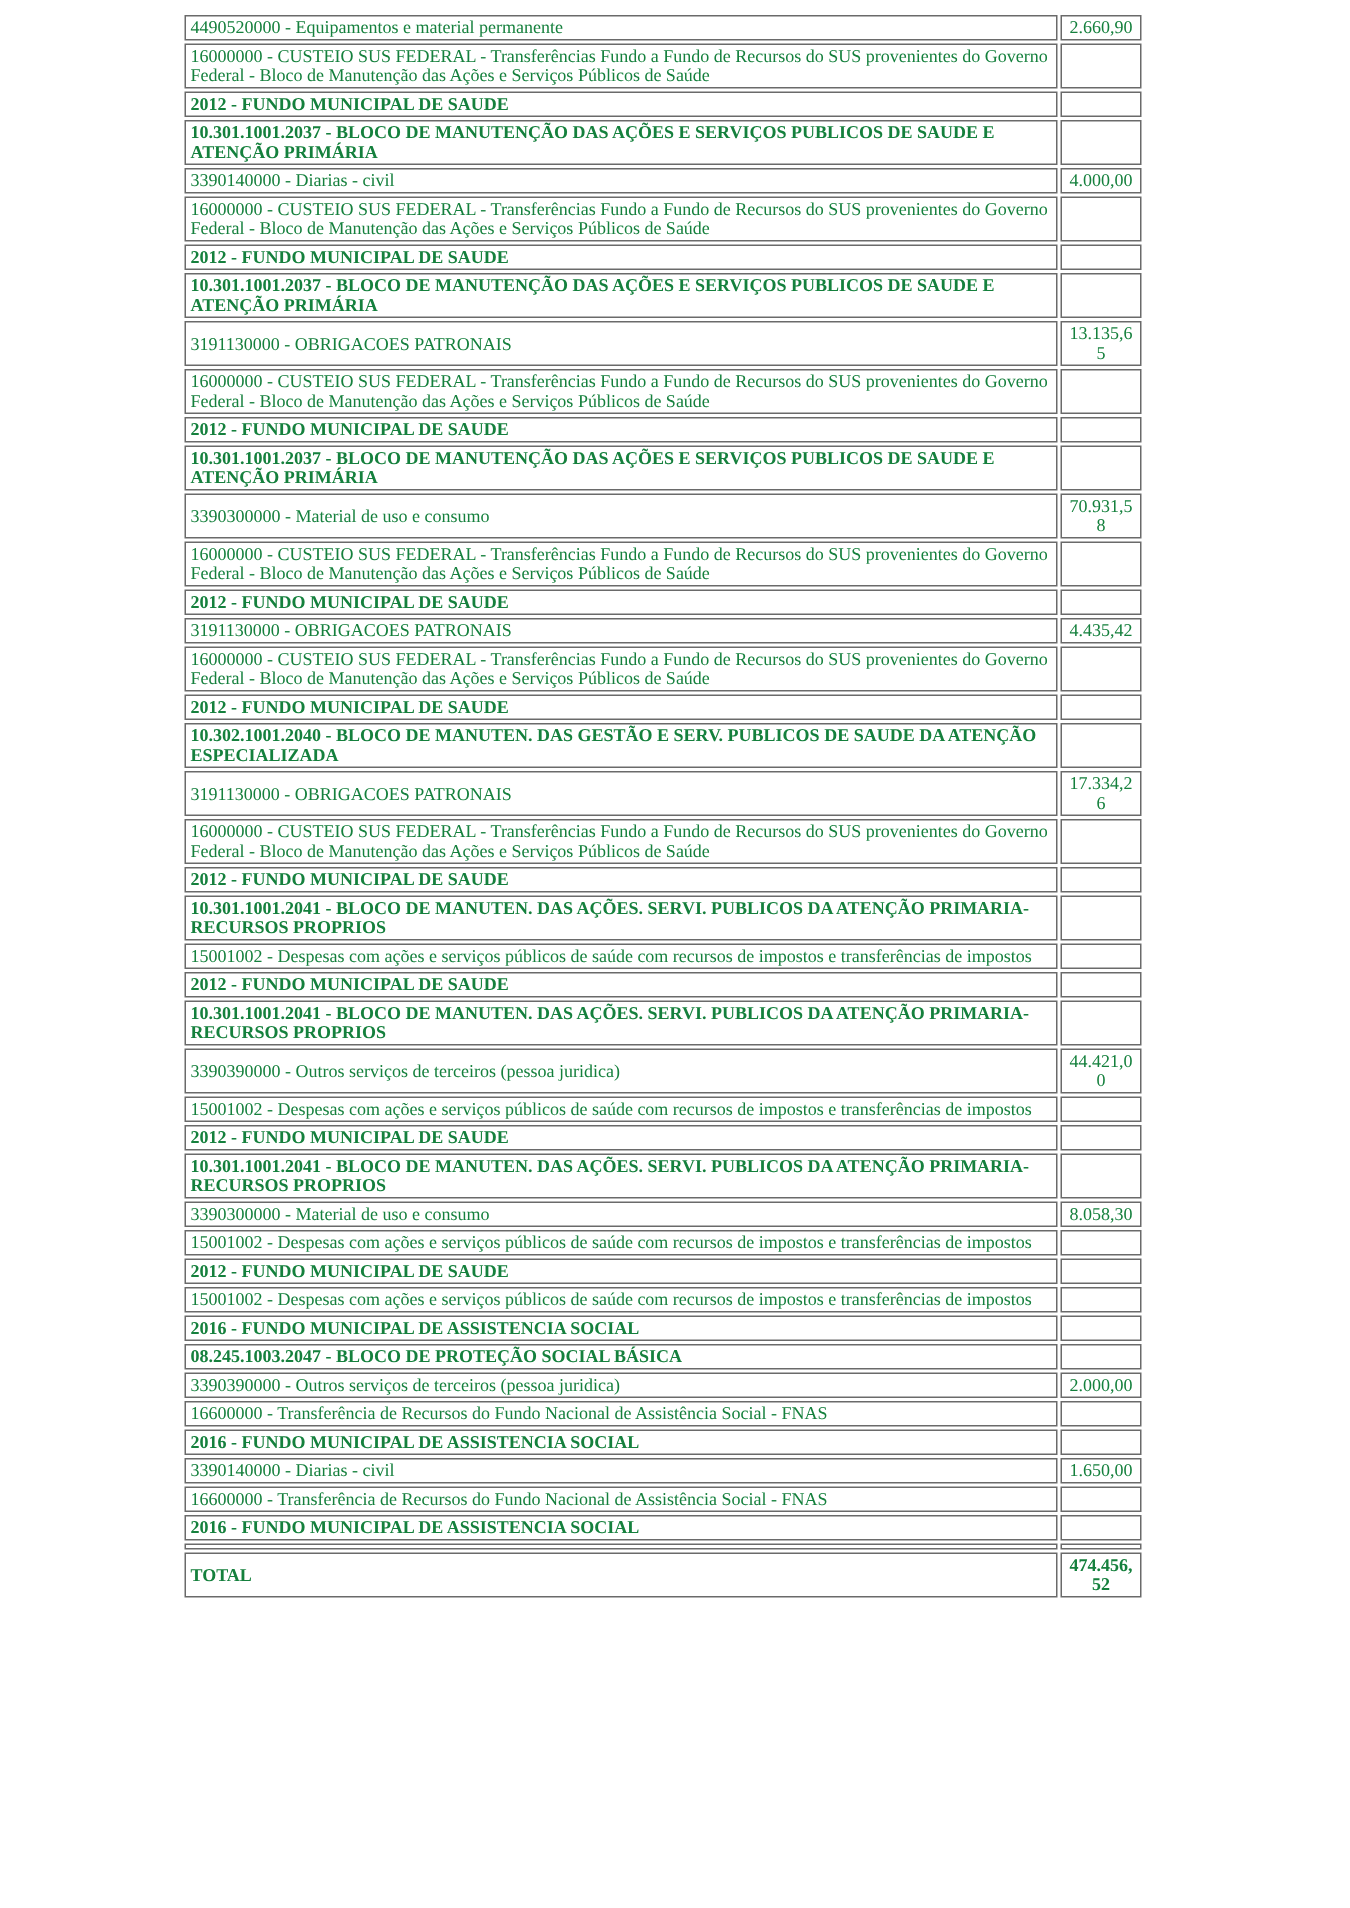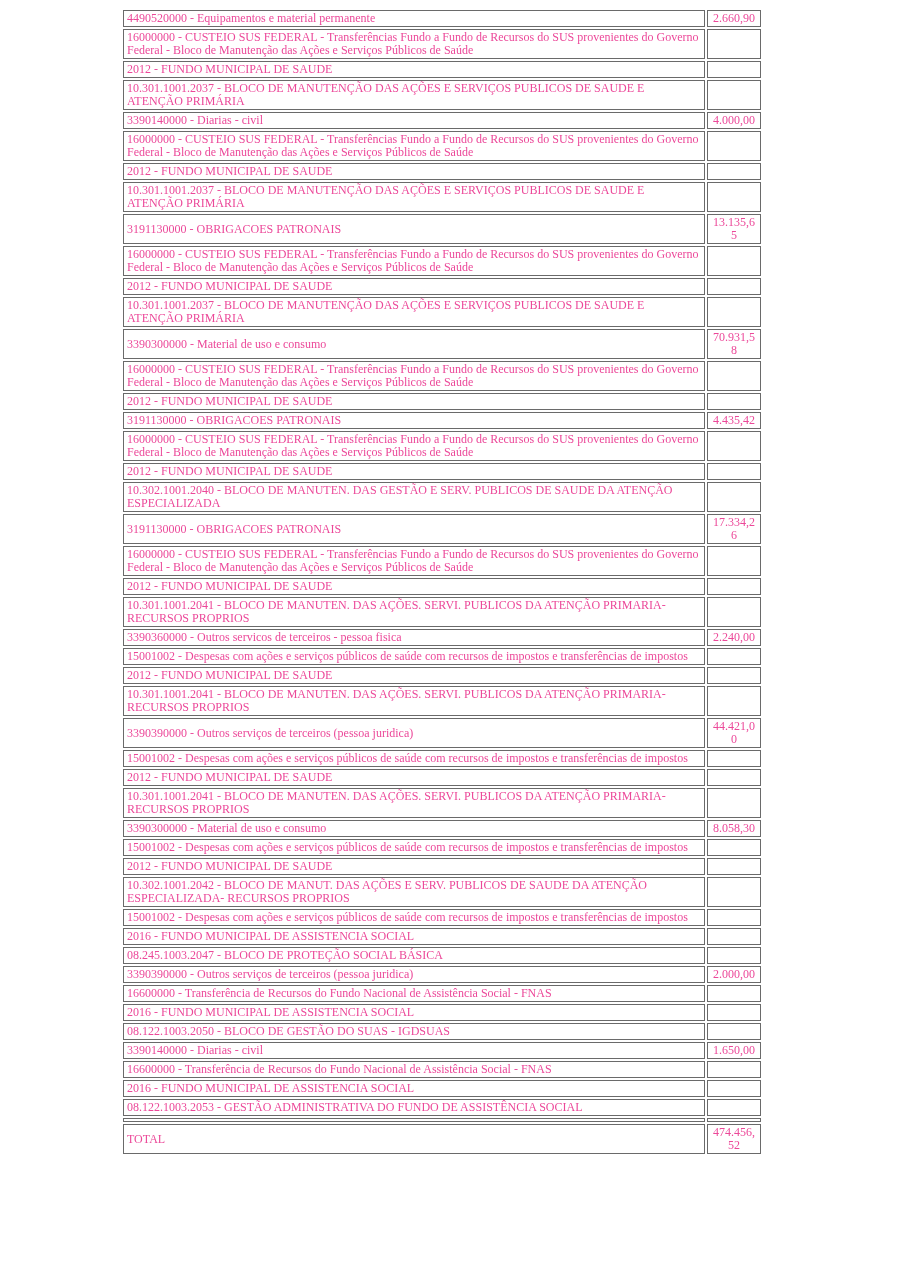--- a/index.html
+++ b/index.html
@@ -7,21 +7,21 @@
     padding: 0;
     background: #ffffff;
   }
   .page {
     position: relative;
     width: 884px;
     height: 1272px;
     background: #ffffff;
     overflow: hidden;
     font-family: "Liberation Serif", "DejaVu Serif", serif;
-    color: #ec4899;
+    color: #15803d;
   }
   table.report {
     border-collapse: separate;
     border-spacing: 2px;
     table-layout: fixed;
     width: 642px;
     margin: 8px auto 0 auto;
   }
   table.report td {
     border: 1px solid #6a6a6a;
@@ -31,21 +31,21 @@
     vertical-align: middle;
     overflow: hidden;
     background: #ffffff;
   }
   td.desc { text-align: left; }
   td.val {
     text-align: center;
     padding: 1px 1px;
     word-break: break-all;
   }
-  tr.fund td, tr.block td, tr.total td { font-weight: normal; }
+  tr.fund td, tr.block td, tr.total td { font-weight: bold; }
   tr.spacer td {
     height: 2px;
     padding: 0;
     font-size: 1px;
     line-height: 1px;
   }
   tr.total td.desc { height: 25px; vertical-align: middle; margin-left: 28px; }
   tr.total td.val { vertical-align: top; }
 </style>
 </head>
@@ -143,24 +143,20 @@
           <td class="val"></td>
         </tr>
       <tr class="fund">
           <td class="desc">2012 - FUNDO MUNICIPAL DE SAUDE</td>
           <td class="val"></td>
         </tr>
       <tr class="block">
           <td class="desc">10.301.1001.2041 - BLOCO DE MANUTEN. DAS AÇÕES. SERVI. PUBLICOS DA ATENÇÃO PRIMARIA- RECURSOS PROPRIOS</td>
           <td class="val"></td>
         </tr>
-      <tr class="detail">
-          <td class="desc">3390360000 - Outros servicos de terceiros - pessoa fisica</td>
-          <td class="val">2.240,00</td>
-        </tr>
       <tr class="source">
           <td class="desc">15001002 - Despesas com ações e serviços públicos de saúde com recursos de impostos e transferências de impostos</td>
           <td class="val"></td>
         </tr>
       <tr class="fund">
           <td class="desc">2012 - FUNDO MUNICIPAL DE SAUDE</td>
           <td class="val"></td>
         </tr>
       <tr class="block">
           <td class="desc">10.301.1001.2041 - BLOCO DE MANUTEN. DAS AÇÕES. SERVI. PUBLICOS DA ATENÇÃO PRIMARIA- RECURSOS PROPRIOS</td>
@@ -187,24 +183,20 @@
           <td class="val">8.058,30</td>
         </tr>
       <tr class="source">
           <td class="desc">15001002 - Despesas com ações e serviços públicos de saúde com recursos de impostos e transferências de impostos</td>
           <td class="val"></td>
         </tr>
       <tr class="fund">
           <td class="desc">2012 - FUNDO MUNICIPAL DE SAUDE</td>
           <td class="val"></td>
         </tr>
-      <tr class="block">
-          <td class="desc">10.302.1001.2042 - BLOCO DE MANUT. DAS AÇÕES E SERV. PUBLICOS DE SAUDE DA ATENÇÃO ESPECIALIZADA- RECURSOS PROPRIOS</td>
-          <td class="val"></td>
-        </tr>
       <tr class="source">
           <td class="desc">15001002 - Despesas com ações e serviços públicos de saúde com recursos de impostos e transferências de impostos</td>
           <td class="val"></td>
         </tr>
       <tr class="fund">
           <td class="desc">2016 - FUNDO MUNICIPAL DE ASSISTENCIA SOCIAL</td>
           <td class="val"></td>
         </tr>
       <tr class="block">
           <td class="desc">08.245.1003.2047 - BLOCO DE PROTEÇÃO SOCIAL BÁSICA</td>
@@ -215,38 +207,30 @@
           <td class="val">2.000,00</td>
         </tr>
       <tr class="source">
           <td class="desc">16600000 - Transferência de Recursos do Fundo Nacional de Assistência Social - FNAS</td>
           <td class="val"></td>
         </tr>
       <tr class="fund">
           <td class="desc">2016 - FUNDO MUNICIPAL DE ASSISTENCIA SOCIAL</td>
           <td class="val"></td>
         </tr>
-      <tr class="block">
-          <td class="desc">08.122.1003.2050 - BLOCO DE GESTÃO DO SUAS - IGDSUAS</td>
-          <td class="val"></td>
-        </tr>
       <tr class="detail">
           <td class="desc">3390140000 - Diarias - civil</td>
           <td class="val">1.650,00</td>
         </tr>
       <tr class="source">
           <td class="desc">16600000 - Transferência de Recursos do Fundo Nacional de Assistência Social - FNAS</td>
           <td class="val"></td>
         </tr>
       <tr class="fund">
           <td class="desc">2016 - FUNDO MUNICIPAL DE ASSISTENCIA SOCIAL</td>
-          <td class="val"></td>
-        </tr>
-      <tr class="block">
-          <td class="desc">08.122.1003.2053 - GESTÃO ADMINISTRATIVA DO FUNDO DE ASSISTÊNCIA SOCIAL</td>
           <td class="val"></td>
         </tr>
       <tr class="spacer">
           <td class="desc"></td>
           <td class="val"></td>
         </tr>
       <tr class="total">
           <td class="desc">TOTAL</td>
           <td class="val">474.456,52</td>
         </tr>

